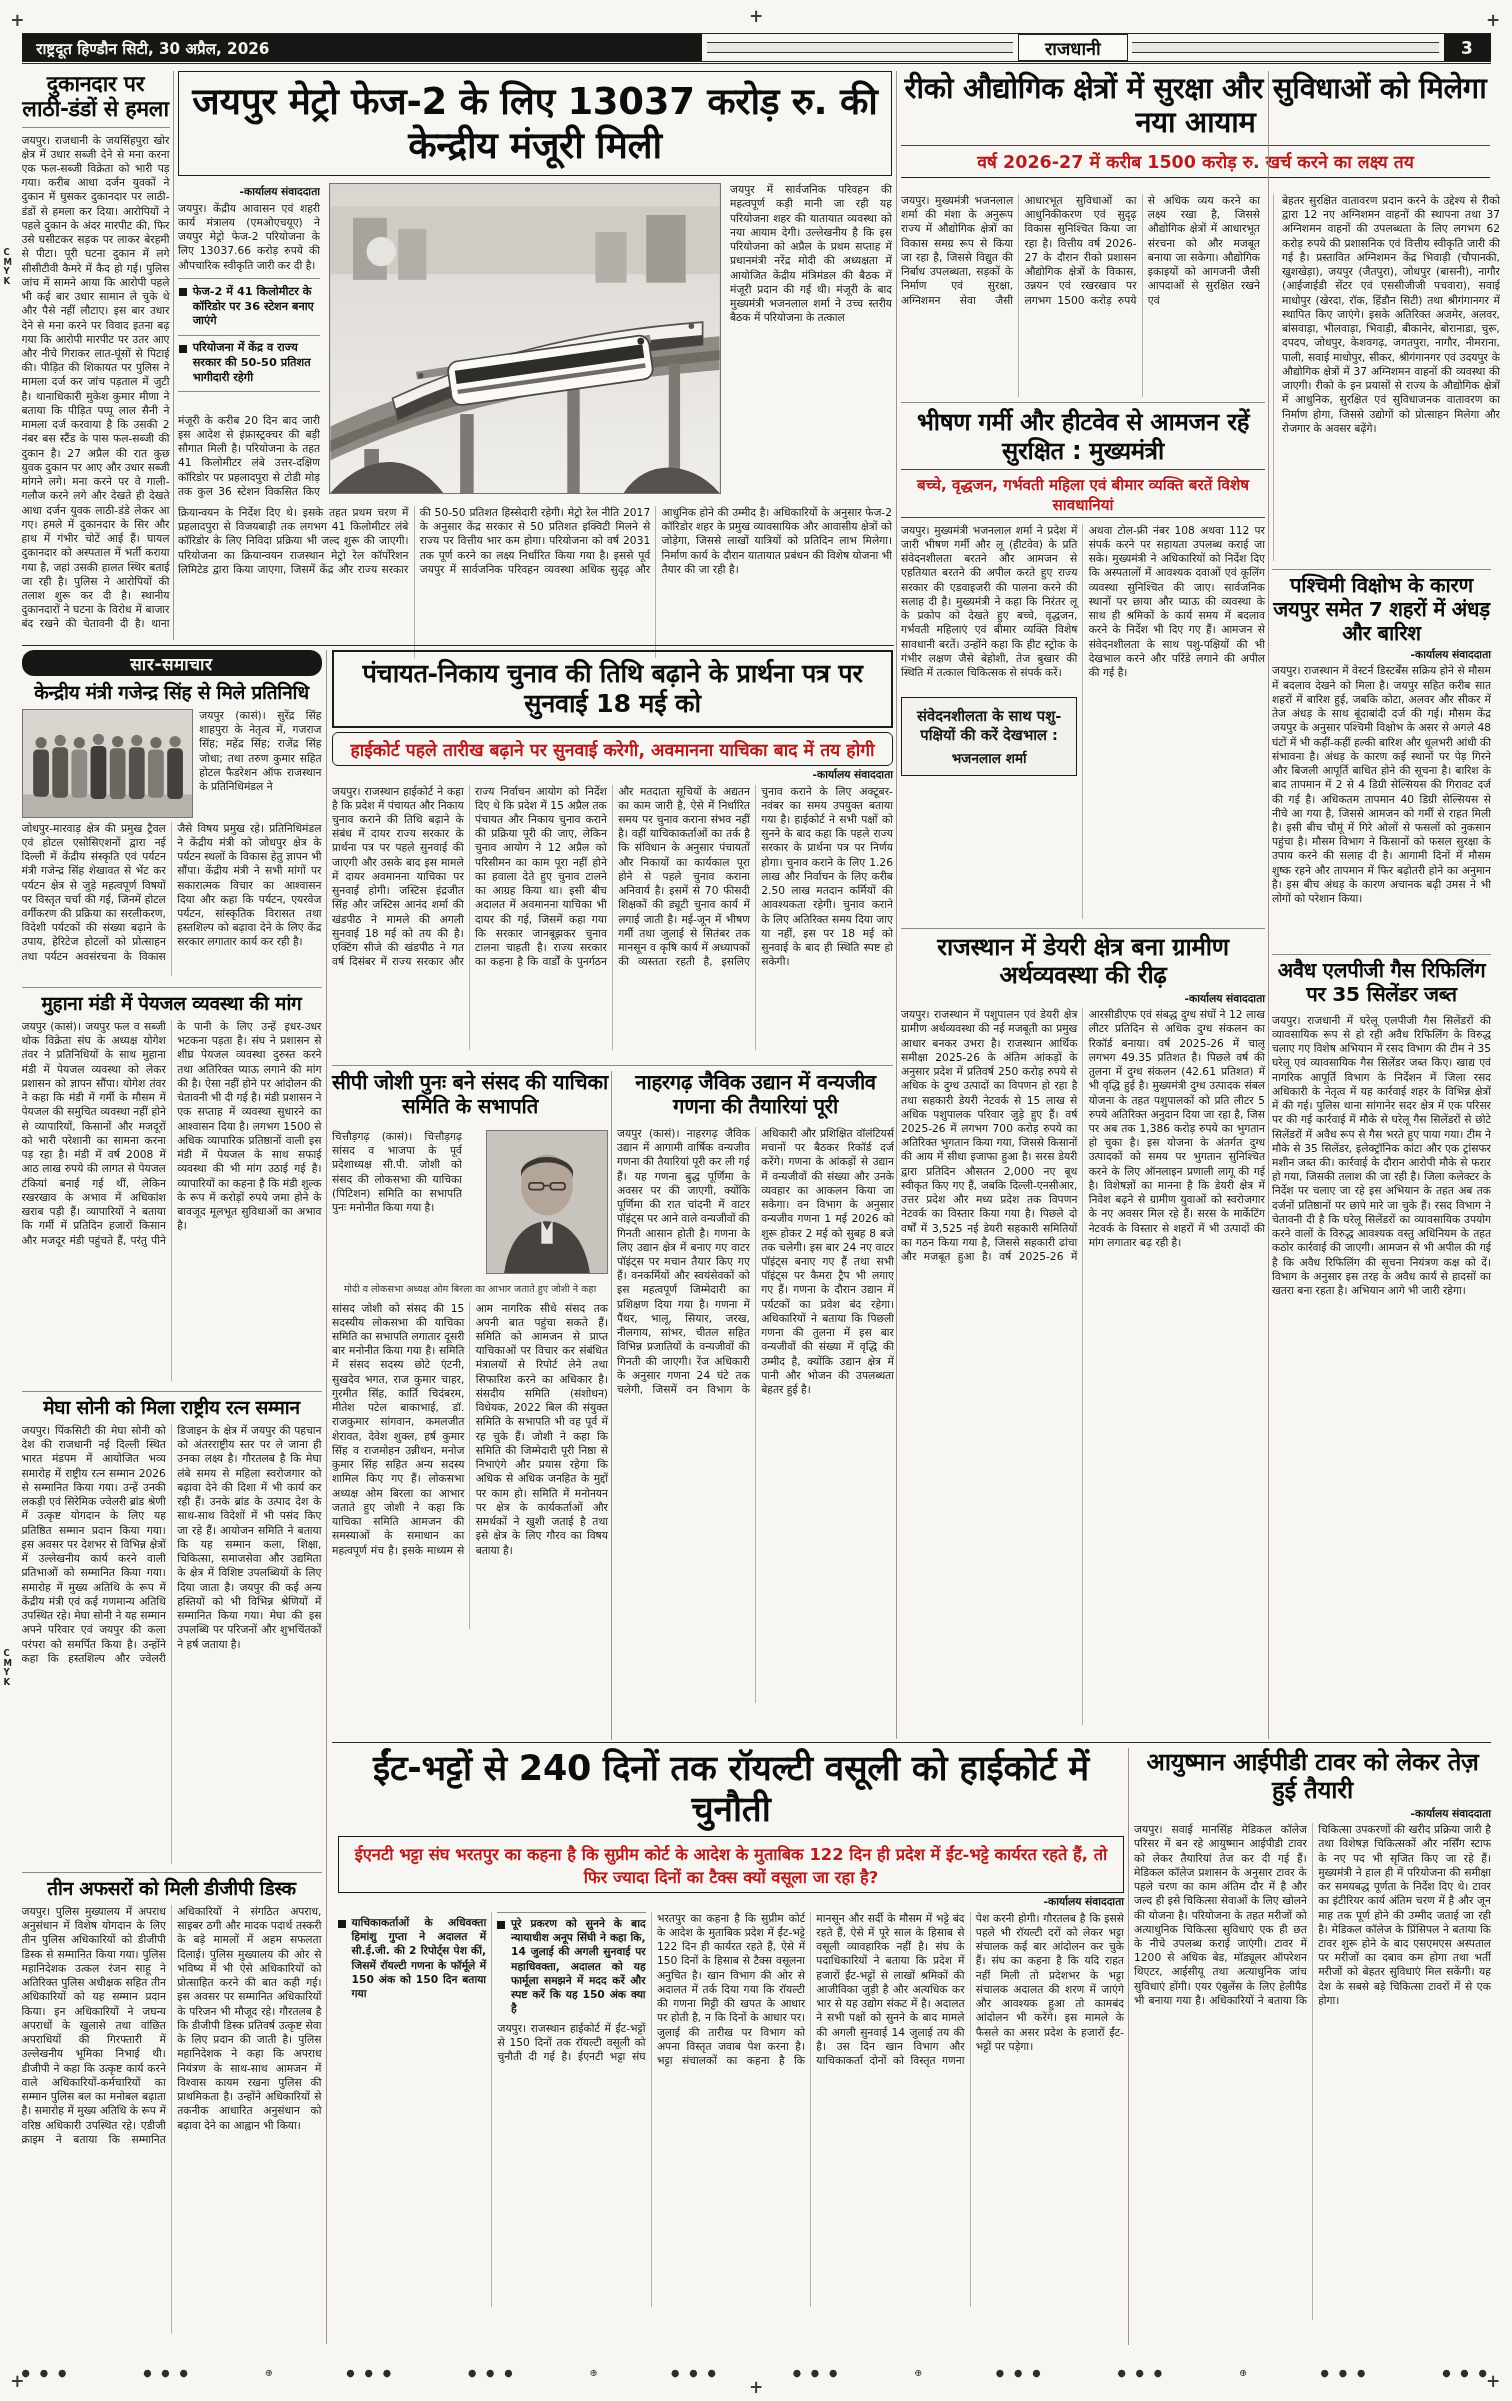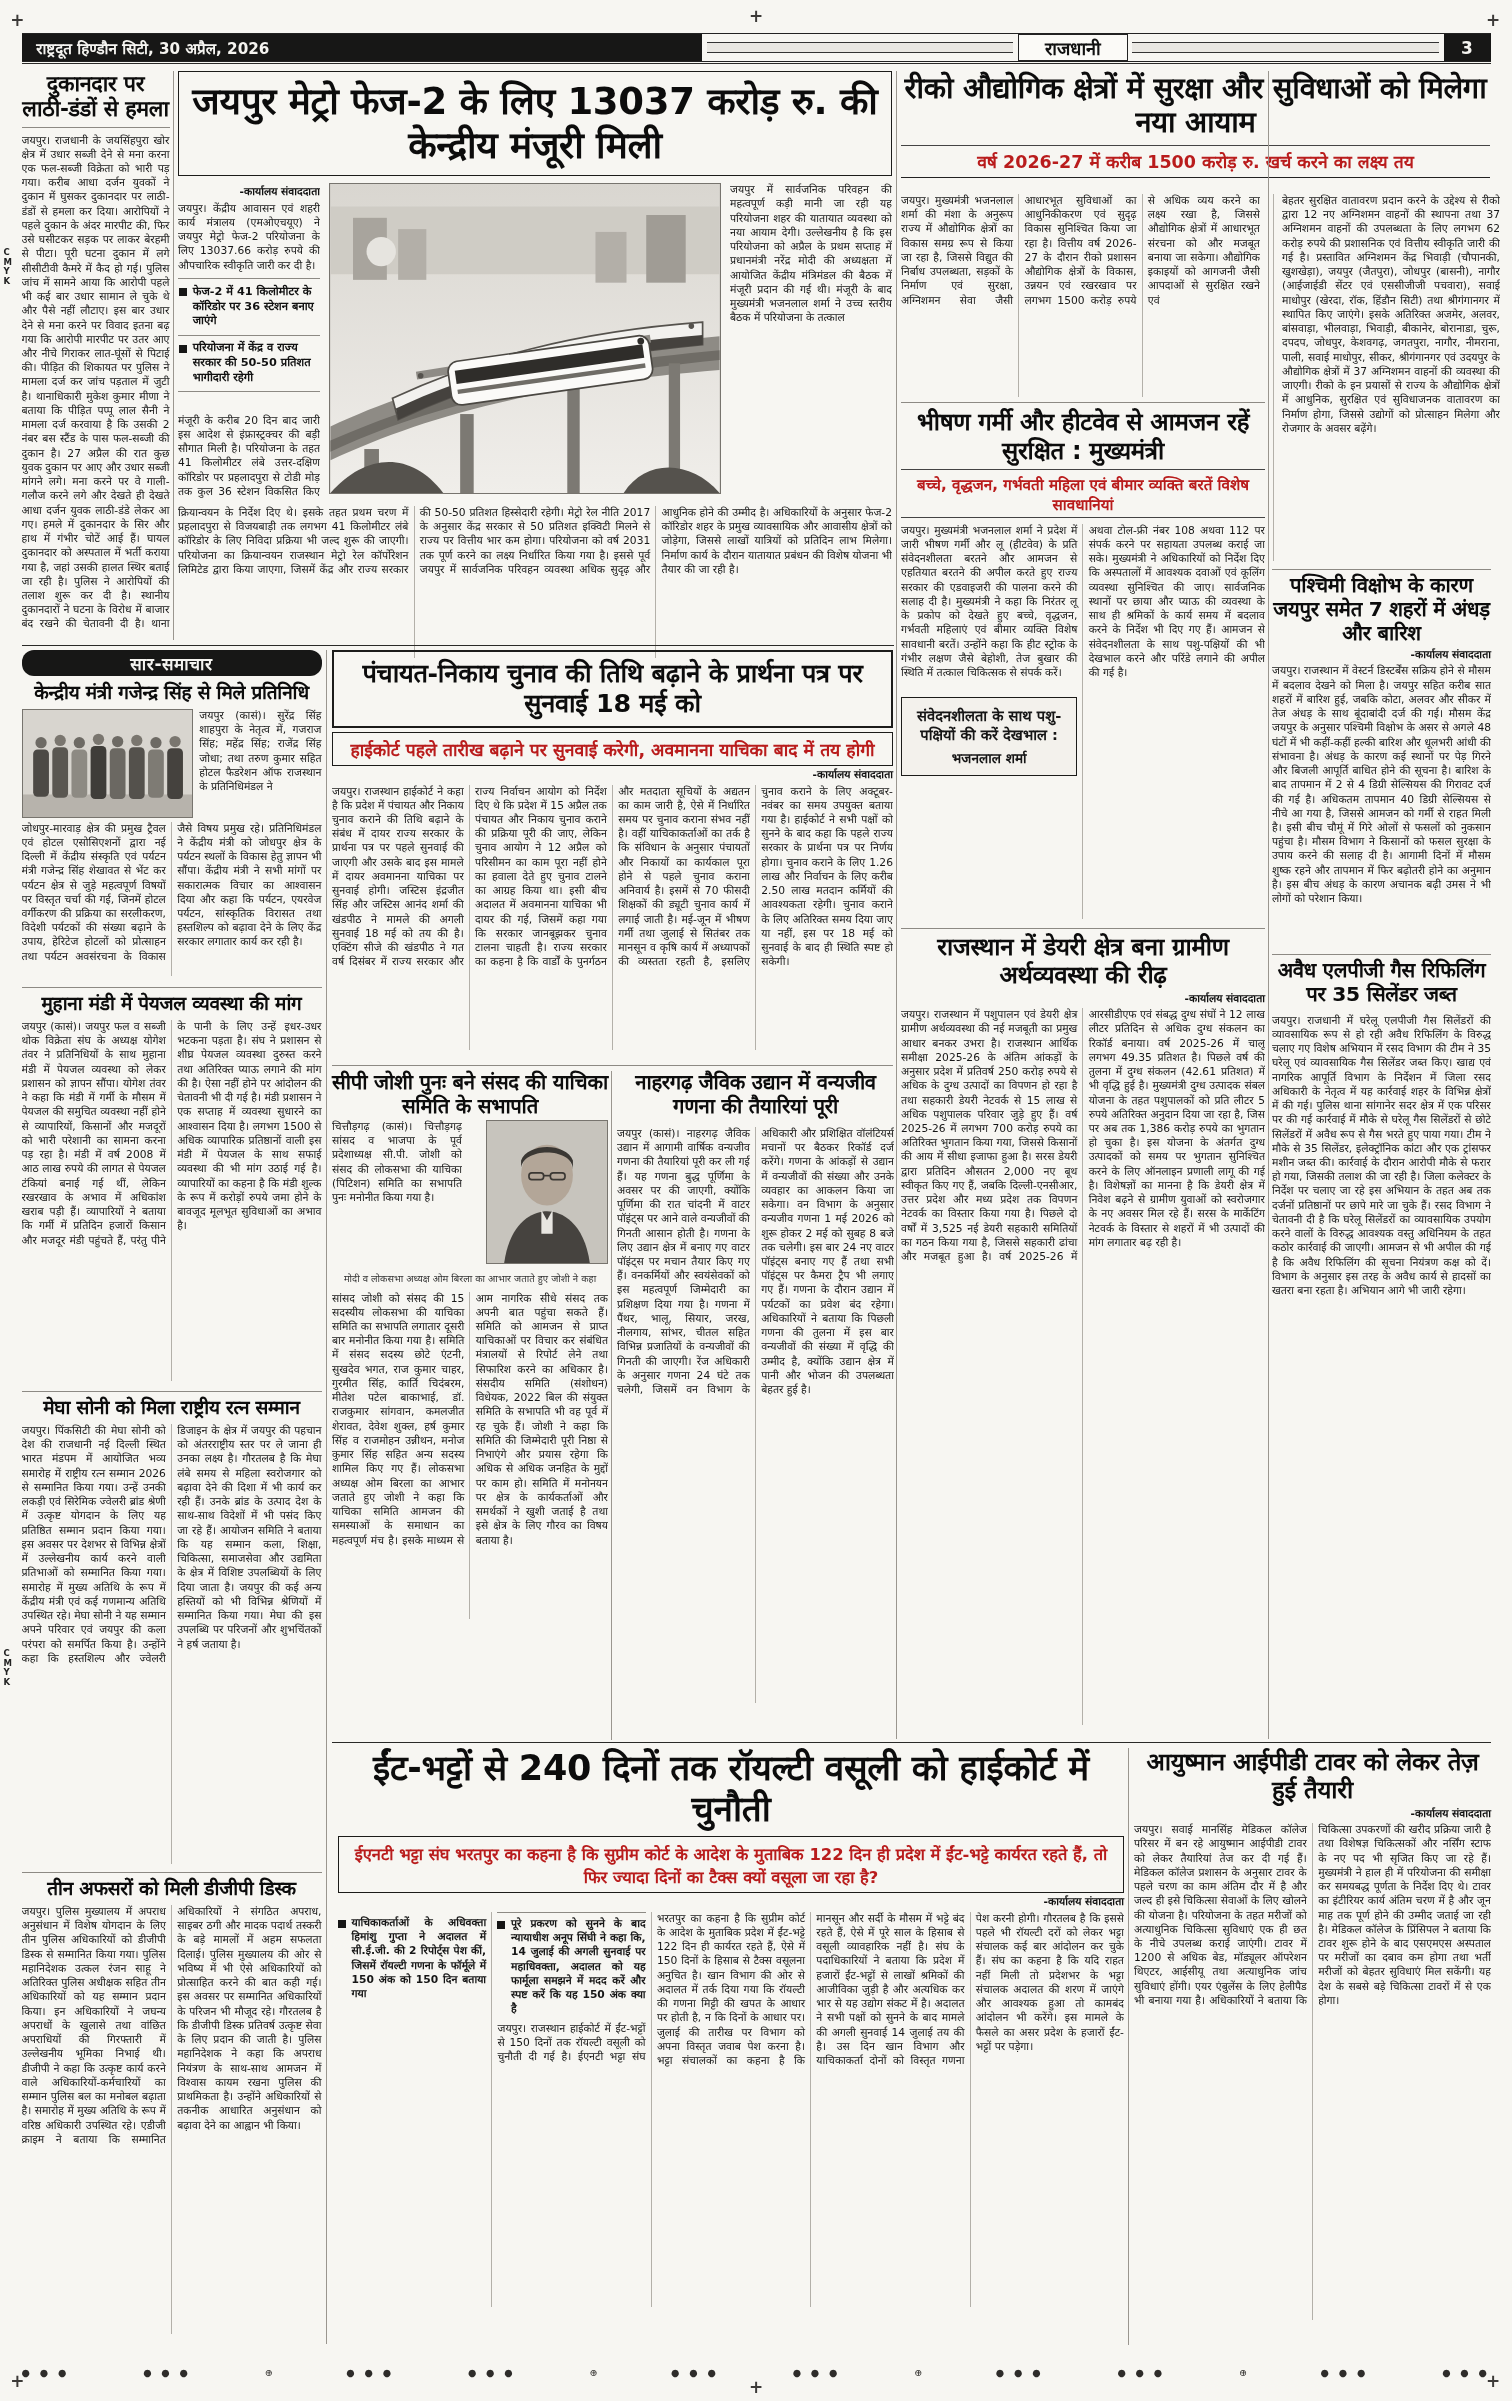--- a/index.html
+++ b/index.html
@@ -248,30 +248,30 @@
     <h3 class="hl hl-xs">तीन अफसरों को मिली डीजीपी डिस्क</h3>
     <div class="body-text cols-2" style="margin-top:5.6px;height:429px;">जयपुर। पुलिस मुख्यालय में अपराध अनुसंधान में विशेष योगदान के लिए तीन पुलिस अधिकारियों को डीजीपी डिस्क से सम्मानित किया गया। पुलिस महानिदेशक उत्कल रंजन साहू ने अतिरिक्त पुलिस अधीक्षक सहित तीन अधिकारियों को यह सम्मान प्रदान किया। इन अधिकारियों ने जघन्य अपराधों के खुलासे तथा वांछित अपराधियों की गिरफ्तारी में उल्लेखनीय भूमिका निभाई थी। डीजीपी ने कहा कि उत्कृष्ट कार्य करने वाले अधिकारियों-कर्मचारियों का सम्मान पुलिस बल का मनोबल बढ़ाता है। समारोह में मुख्य अतिथि के रूप में वरिष्ठ अधिकारी उपस्थित रहे। एडीजी क्राइम ने बताया कि सम्मानित अधिकारियों ने संगठित अपराध, साइबर ठगी और मादक पदार्थ तस्करी के बड़े मामलों में अहम सफलता दिलाई। पुलिस मुख्यालय की ओर से भविष्य में भी ऐसे अधिकारियों को प्रोत्साहित करने की बात कही गई। इस अवसर पर सम्मानित अधिकारियों के परिजन भी मौजूद रहे। गौरतलब है कि डीजीपी डिस्क प्रतिवर्ष उत्कृष्ट सेवा के लिए प्रदान की जाती है। पुलिस महानिदेशक ने कहा कि अपराध नियंत्रण के साथ-साथ आमजन में विश्वास कायम रखना पुलिस की प्राथमिकता है। उन्होंने अधिकारियों से तकनीक आधारित अनुसंधान को बढ़ावा देने का आह्वान भी किया।</div>
   </div>
 
   <div class="vrule" style="left:326px;top:650px;height:1694px;"></div>
 
   <div class="abs" style="left:332px;top:650px;width:561px;height:410px;">
     <div class="double-boxed" style="padding:6.8px 9px;">
       <h1 class="hl hl-lg">पंचायत-निकाय चुनाव की तिथि बढ़ाने के प्रार्थना पत्र पर सुनवाई 18 मई को</h1>
     </div>
-    <div class="boxed subhead" style="margin-top:4.5px;padding:4px 5.6px;font-size:17.5px;">हाईकोर्ट पहले तारीख बढ़ाने पर सुनवाई करेगी, अवमानना याचिका बाद में तय होगी</div>
+    <div class="boxed subhead" style="margin-top:4.5px;padding:4px 5.6px;font-size:17.5px;border-radius:6px;">हाईकोर्ट पहले तारीख बढ़ाने पर सुनवाई करेगी, अवमानना याचिका बाद में तय होगी</div>
     <div class="byline">-कार्यालय संवाददाता</div>
     <div class="body-text cols-4" style="height:265px;">जयपुर। राजस्थान हाईकोर्ट ने कहा है कि प्रदेश में पंचायत और निकाय चुनाव कराने की तिथि बढ़ाने के संबंध में दायर राज्य सरकार के प्रार्थना पत्र पर पहले सुनवाई की जाएगी और उसके बाद इस मामले में दायर अवमानना याचिका पर सुनवाई होगी। जस्टिस इंद्रजीत सिंह और जस्टिस आनंद शर्मा की खंडपीठ ने मामले की अगली सुनवाई 18 मई को तय की है। एक्टिंग सीजे की खंडपीठ ने गत वर्ष दिसंबर में राज्य सरकार और राज्य निर्वाचन आयोग को निर्देश दिए थे कि प्रदेश में 15 अप्रैल तक पंचायत और निकाय चुनाव कराने की प्रक्रिया पूरी की जाए, लेकिन चुनाव आयोग ने 12 अप्रैल को परिसीमन का काम पूरा नहीं होने का हवाला देते हुए चुनाव टालने का आग्रह किया था। इसी बीच अदालत में अवमानना याचिका भी दायर की गई, जिसमें कहा गया कि सरकार जानबूझकर चुनाव टालना चाहती है। राज्य सरकार का कहना है कि वार्डों के पुनर्गठन और मतदाता सूचियों के अद्यतन का काम जारी है, ऐसे में निर्धारित समय पर चुनाव कराना संभव नहीं है। वहीं याचिकाकर्ताओं का तर्क है कि संविधान के अनुसार पंचायतों और निकायों का कार्यकाल पूरा होने से पहले चुनाव कराना अनिवार्य है। इसमें से 70 फीसदी शिक्षकों की ड्यूटी चुनाव कार्य में लगाई जाती है। मई-जून में भीषण गर्मी तथा जुलाई से सितंबर तक मानसून व कृषि कार्य में अध्यापकों की व्यस्तता रहती है, इसलिए चुनाव कराने के लिए अक्टूबर-नवंबर का समय उपयुक्त बताया गया है। हाईकोर्ट ने सभी पक्षों को सुनने के बाद कहा कि पहले राज्य सरकार के प्रार्थना पत्र पर निर्णय होगा। चुनाव कराने के लिए 1.26 लाख और निर्वाचन के लिए करीब 2.50 लाख मतदान कर्मियों की आवश्यकता रहेगी। चुनाव कराने के लिए अतिरिक्त समय दिया जाए या नहीं, इस पर 18 मई को सुनवाई के बाद ही स्थिति स्पष्ट हो सकेगी।</div>
   </div>
 
   <div class="hrule thin" style="left:332px;top:1065px;width:561px;"></div>
 
   <div class="abs" style="left:332px;top:1071px;width:276px;height:669px;">
     <h2 class="hl hl-md" style="font-size:20.3px;">सीपी जोशी पुनः बने संसद की याचिका समिति के सभापति</h2>
-    <div style="display:flex;gap:24px;margin-top:1px;height:151px;">
+    <div style="display:flex;gap:24px;margin-top:11px;height:151px;">
       <div class="body-text" style="flex:1;">चित्तौड़गढ़ (कासं)। चित्तौड़गढ़ सांसद व भाजपा के पूर्व प्रदेशाध्यक्ष सी.पी. जोशी को संसद की लोकसभा की याचिका (पिटिशन) समिति का सभापति पुनः मनोनीत किया गया है।</div>
       <div class="photo-frame" style="flex:0 0 120px;height:142px;">
         <svg width="120" height="142" viewBox="0 0 212 252" xmlns="http://www.w3.org/2000/svg">
           <rect width="212" height="252" fill="#cdcac4"></rect>
           <rect width="212" height="252" fill="#bfbcb5" opacity="0.4"></rect>
           <ellipse cx="106" cy="96" rx="46" ry="54" fill="#b3a698"></ellipse>
           <path d="M60,86 C60,46 152,46 152,86 L152,70 C140,38 72,38 60,70 Z" fill="#3a3733"></path>
           <rect x="74" y="92" width="26" height="12" rx="5" fill="none" stroke="#3a3733" stroke-width="3"></rect>
           <rect x="112" y="92" width="26" height="12" rx="5" fill="none" stroke="#3a3733" stroke-width="3"></rect>
           <line x1="100" y1="97" x2="112" y2="97" stroke="#3a3733" stroke-width="3"></line>

